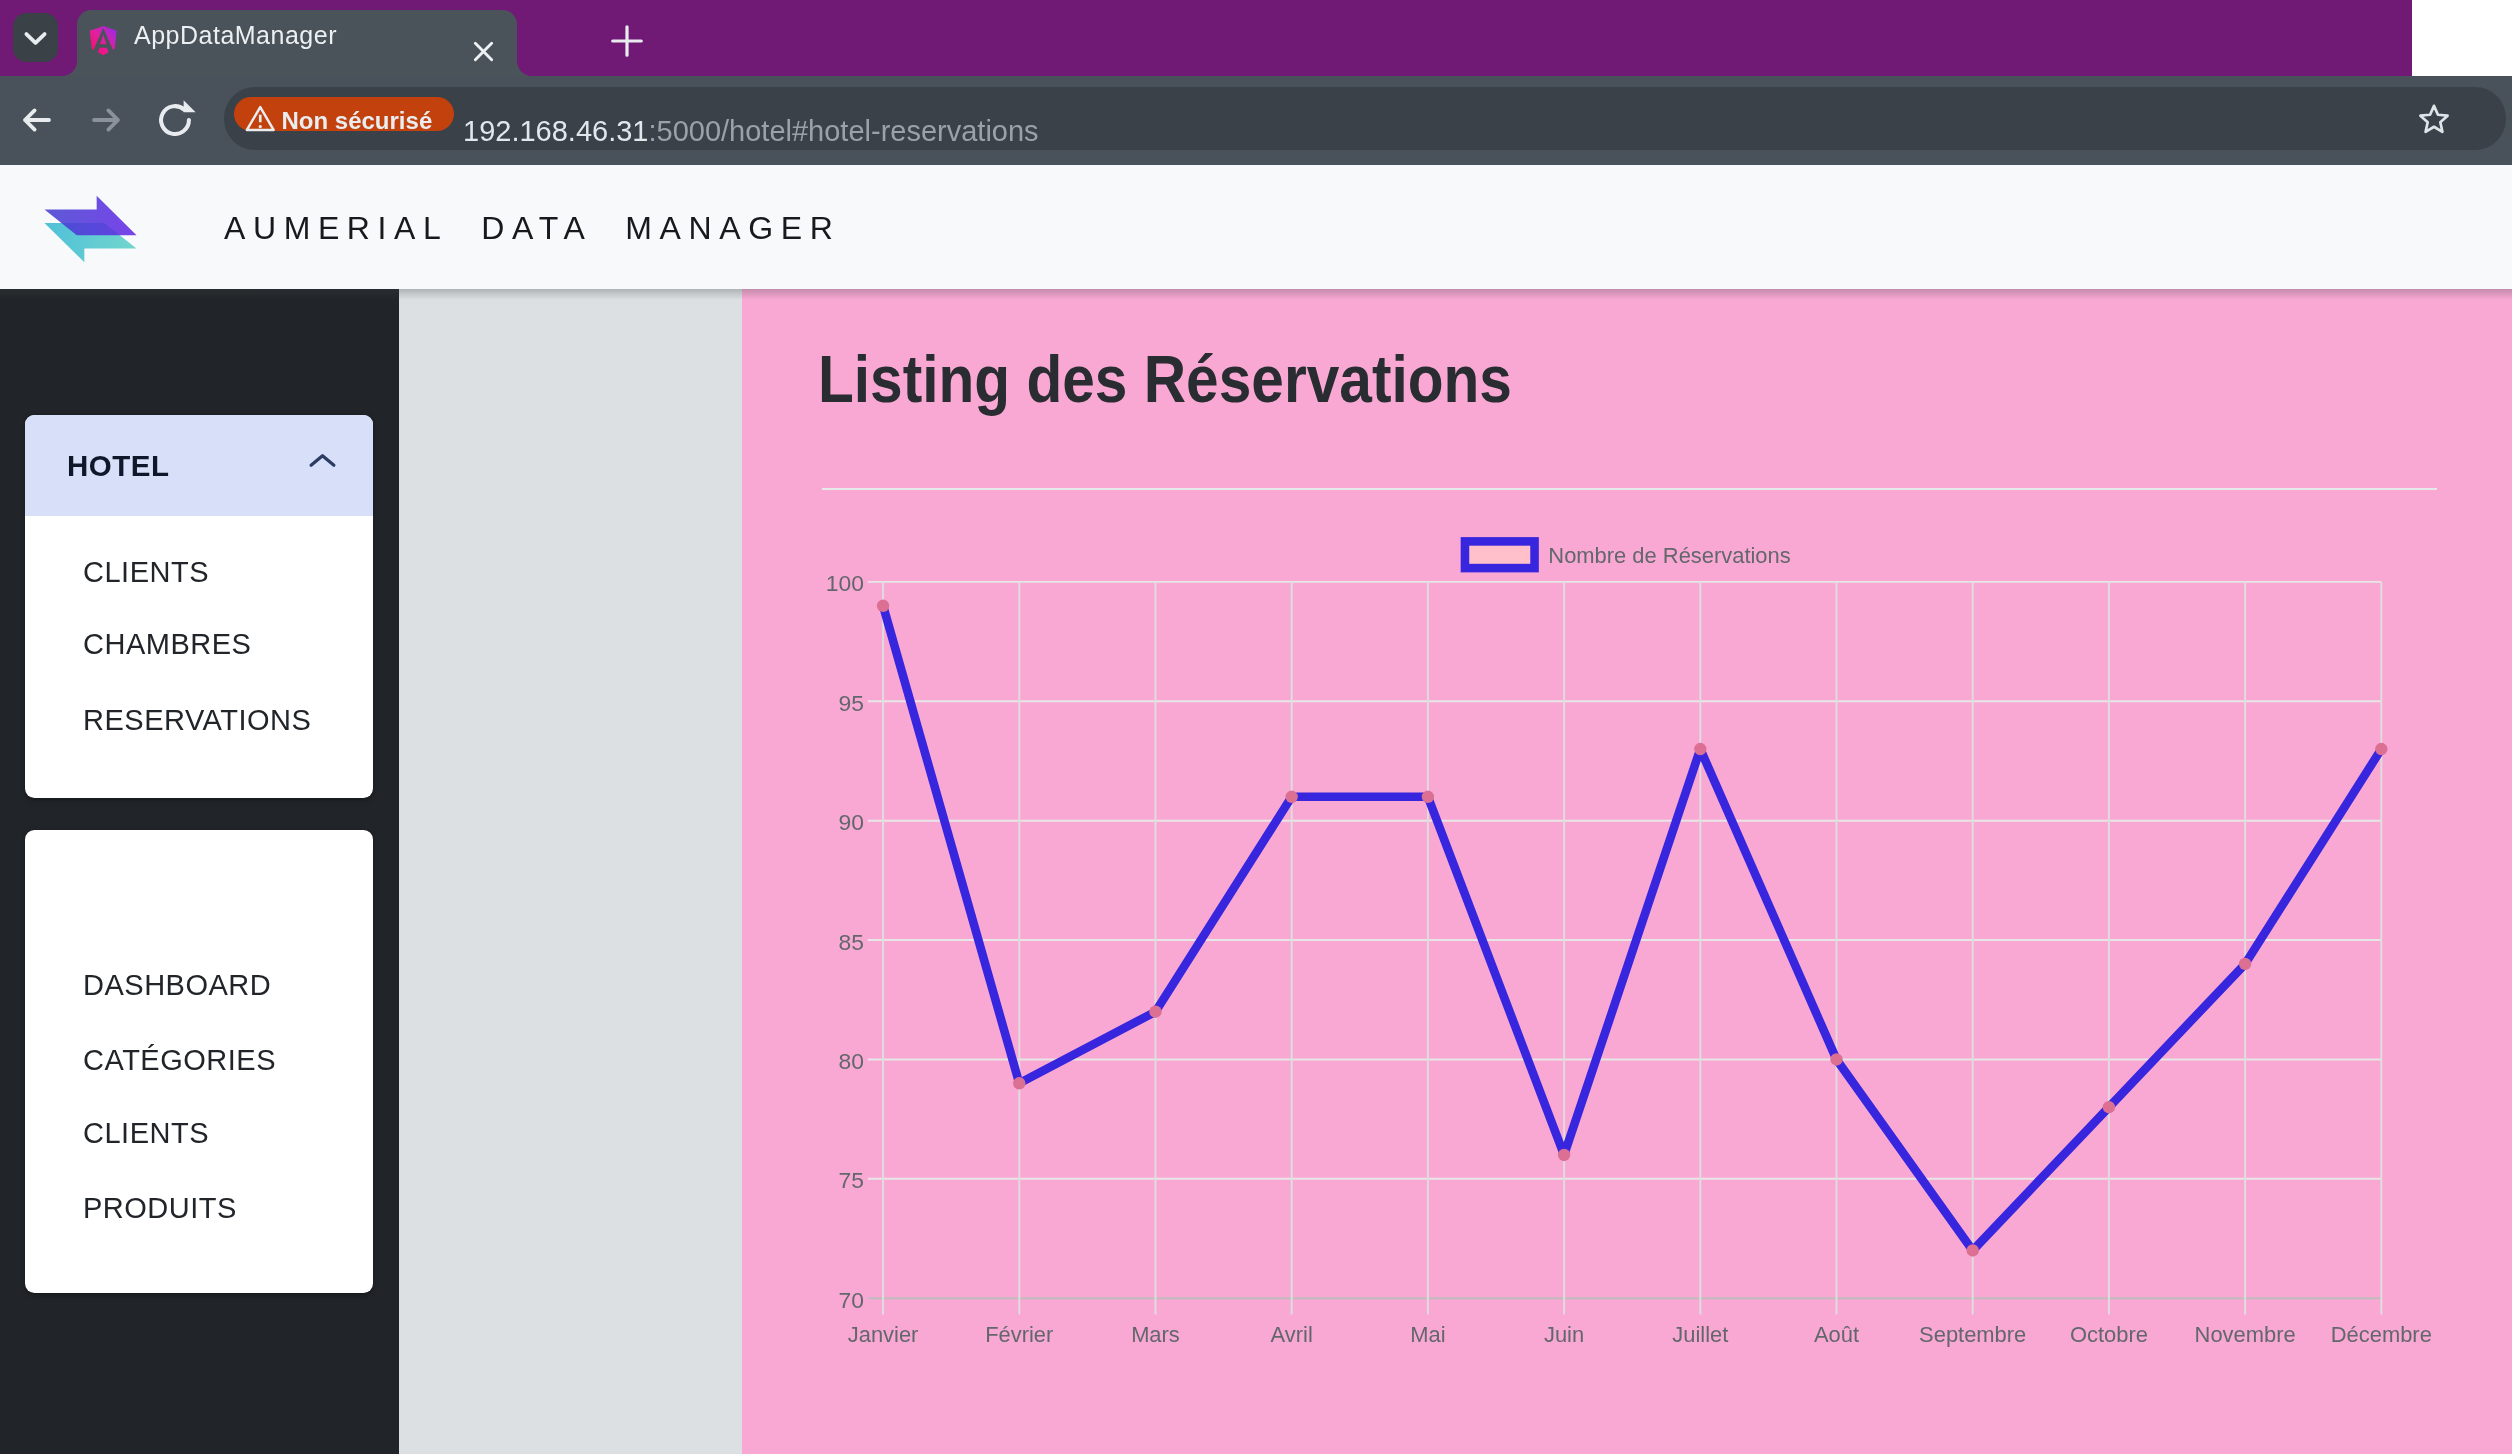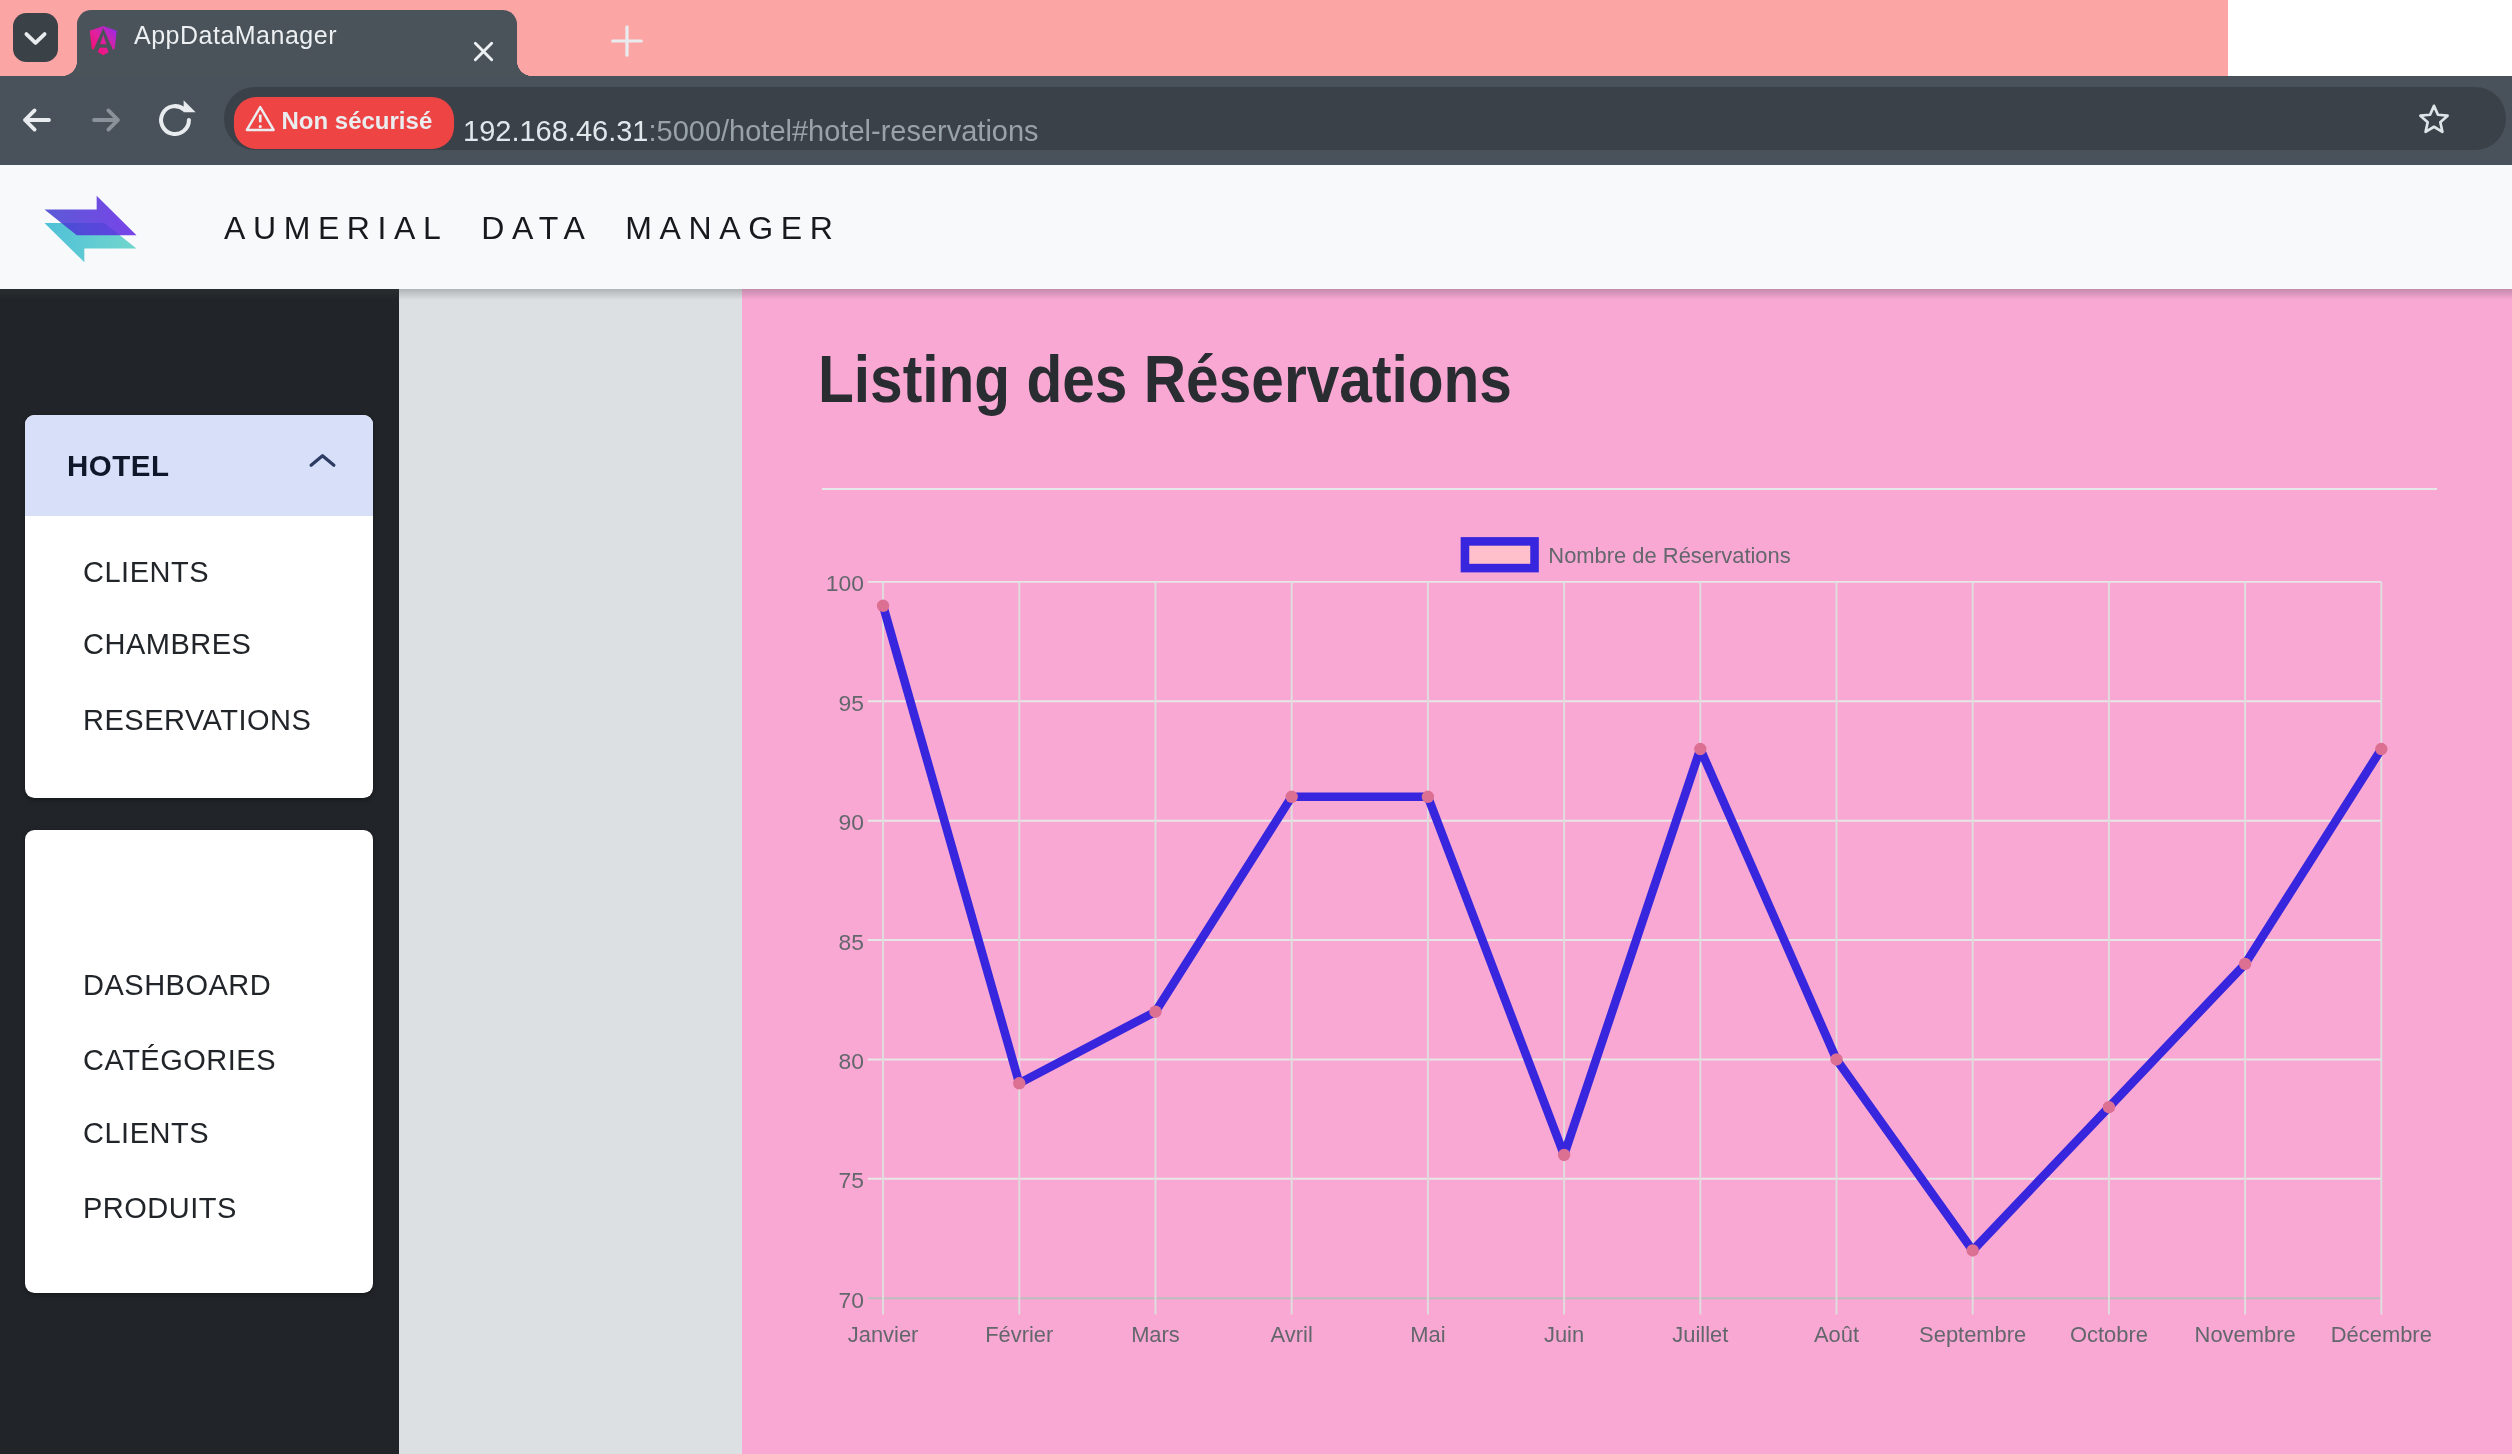--- a/index.html
+++ b/index.html
@@ -1,27 +1,27 @@
 <!DOCTYPE html>
 <html><head>
 <meta charset="utf-8">
 <style>
   html,body{margin:0;padding:0;width:2512px;height:1454px;overflow:hidden;
     font-family:"Liberation Sans", sans-serif;background:#ffffff;}
   
-  #frame{position:absolute;left:0;top:0;width:2228px;height:76px;background:#fca5a5;}
+  #frame{position:absolute;left:0;top:0;width:2412px;height:76px;background:#701a75;}
   #chevbtn{position:absolute;left:13.3px;top:13.3px;width:45px;height:49px;border-radius:13.3px;background:#3a4147;}
   #chiptext{white-space:nowrap;}
   #tab{position:absolute;left:77px;top:9.5px;width:440px;height:67px;background:#4a525a;border-radius:14.3px 14.3px 0 0;}
   .flareL{position:absolute;width:15.2px;height:15.2px;bottom:0;left:-15.2px;background:radial-gradient(circle at 0 0, transparent 14.8px, #4a525a 15.2px);}
   .flareR{position:absolute;width:15.2px;height:15.2px;bottom:0;right:-15.2px;background:radial-gradient(circle at 100% 0, transparent 14.8px, #4a525a 15.2px);}
   #tabtitle{position:absolute;left:57px;top:11.4px;font-size:25px;color:#edf0f2;letter-spacing:0.5px;}
   #toolbar{position:absolute;left:0;top:76px;width:2512px;height:89px;background:#49515a;}
   #pill{position:absolute;left:224px;top:11.4px;width:2282px;height:63px;border-radius:31px;background:#3a4149;}
-  #chip{position:absolute;left:9.5px;top:9.5px;width:220px;height:52px;border-radius:22px;background:#ef4444;}
+  #chip{position:absolute;left:9.5px;top:9.5px;width:220px;height:34px;border-radius:22px;background:#c2410c;}
   #chiptext{position:absolute;left:48px;top:10.5px;font-size:24px;font-weight:bold;color:#e9edf0;}
   #urltext{position:absolute;left:239px;top:28px;font-size:29px;color:#e2e7eb;white-space:nowrap;}
   #urltext .dim{color:#99a2aa;}
   
   #appheader{position:absolute;left:0;top:165px;width:2512px;height:124px;background:#f8f9fa;z-index:3;}
   #hshadow{position:absolute;left:0;top:289px;width:2512px;height:11.4px;z-index:2;
      background:linear-gradient(to bottom, rgba(60,64,67,0.28), rgba(60,64,67,0.0));}
   #brand{position:absolute;left:224px;top:45px;font-size:32px;font-weight:normal;color:#17191c;letter-spacing:7.6px;}
   
   #sidebar{position:absolute;left:0;top:289px;width:399px;height:1166px;background:#212529;}

